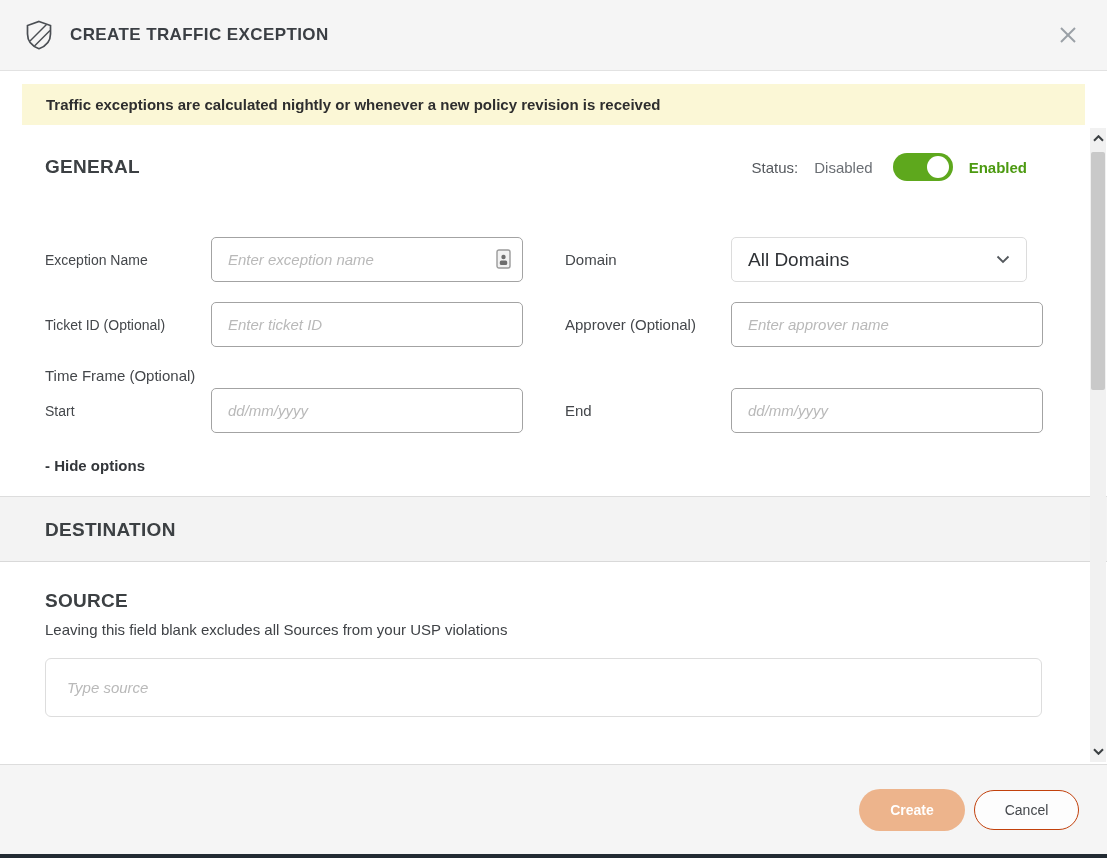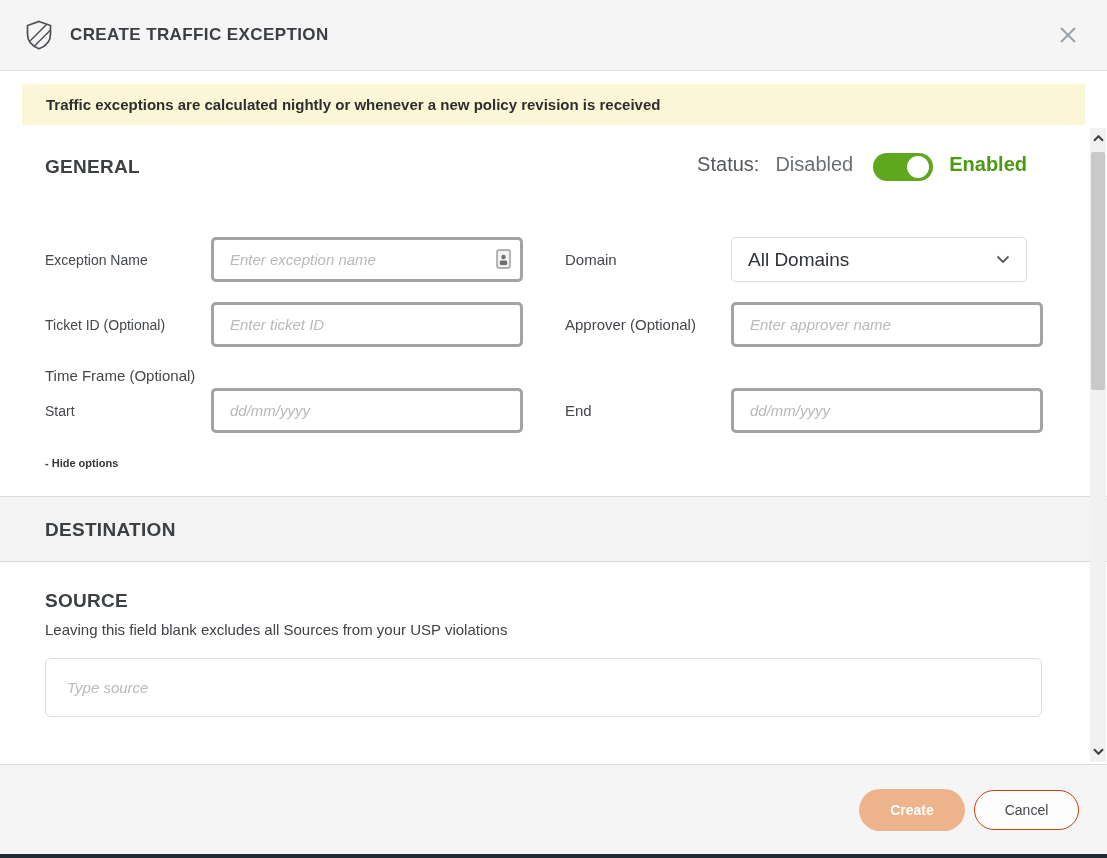--- a/index.html
+++ b/index.html
@@ -19,45 +19,45 @@
   .banner-wrap { background:#fff; padding:13px 22px 3px 22px; }
   .banner { background:#fbf7d6; height:41px; display:flex; align-items:center;
     padding:0 24px; font-size:15px; font-weight:bold; color:#2e2e2e; }
 
   
   .sec { padding-left:45px; padding-right:80px; background:#fff; }
   .sec-general { height:368px; padding-top:25px; }
   .sec-head-row { display:flex; align-items:center; }
   h2.sec-title { font-size:19px; font-weight:bold; color:#3c4043; letter-spacing:.3px; }
 
-  .status-group { margin-left:auto; display:flex; align-items:flex-start; font-size:20px; }
+  .status-group { margin-left:auto; display:flex; align-items:center; font-size:15px; }
   .status-label { color:#54585d; margin-right:16px; }
   .status-off { color:#6b6f74; margin-right:20px; }
   .toggle { width:60px; height:28px; border-radius:14px; background:#5ea81d;
     position:relative; cursor:pointer; flex:0 0 auto; }
   .toggle .knob { position:absolute; top:3px; right:4px; width:22px; height:22px;
     border-radius:50%; background:#fff; }
   .status-on { color:#4c9a11; font-weight:bold; margin-left:16px; }
 
   .form { margin-top:56px; }
   .frow { display:flex; align-items:center; height:45px; margin-bottom:20px; }
   .lbl { width:166px; font-size:14px; color:#44474b; flex:0 0 auto; }
   .lbl-r { width:166px; margin-left:42px; font-size:15px; color:#44474b; flex:0 0 auto; }
   .inp-wrap { position:relative; width:312px; flex:0 0 auto; }
-  .inp { width:312px; height:45px; border:3px solid #a3a3a3; border-radius:5px;
+  .inp { width:312px; height:45px; border:1px solid #a3a3a3; border-radius:5px;
     background:#fff; padding:0 16px; font-size:15px; color:#4c1d95;
     font-family:"Liberation Sans","DejaVu Sans",sans-serif; outline:none; }
   .inp::placeholder { font-style:italic; color:#b9b9b9; opacity:1; }
   .autofill-ic { position:absolute; right:12px; top:12px; }
   .sel { width:312px; height:45px; border:1px solid #dcdcdc; border-radius:5px;
     background:#fff; display:flex; align-items:center; padding:0 16px;
     font-size:19px; color:#2f3236; cursor:pointer; }
   .sel .chev { margin-left:auto; }
   .tf-label { font-size:15px; color:#44474b; margin-top:10px; height:21px; }
-  .hide-opts { margin-top:24px; font-size:11px; font-weight:bold; color:#33363a; cursor:pointer; }
+  .hide-opts { margin-top:24px; font-size:15px; font-weight:bold; color:#33363a; cursor:pointer; }
 
   .divider { height:1px; background:#dddddd; }
 
   .sec-source { height:203px; padding-top:28px; border-bottom:1px solid #dddddd; }
   .src-desc { font-size:15px; color:#3f4246; margin-top:9px; }
   .src-input { margin-top:20px; width:997px; height:59px; border:1px solid #dddddd;
     border-radius:6px; padding:0 21px; font-size:15px; color:#333; background:#fff;
     font-family:"Liberation Sans","DejaVu Sans",sans-serif; outline:none; }
   .src-input::placeholder { font-style:italic; color:#b9b9b9; opacity:1; }
 

